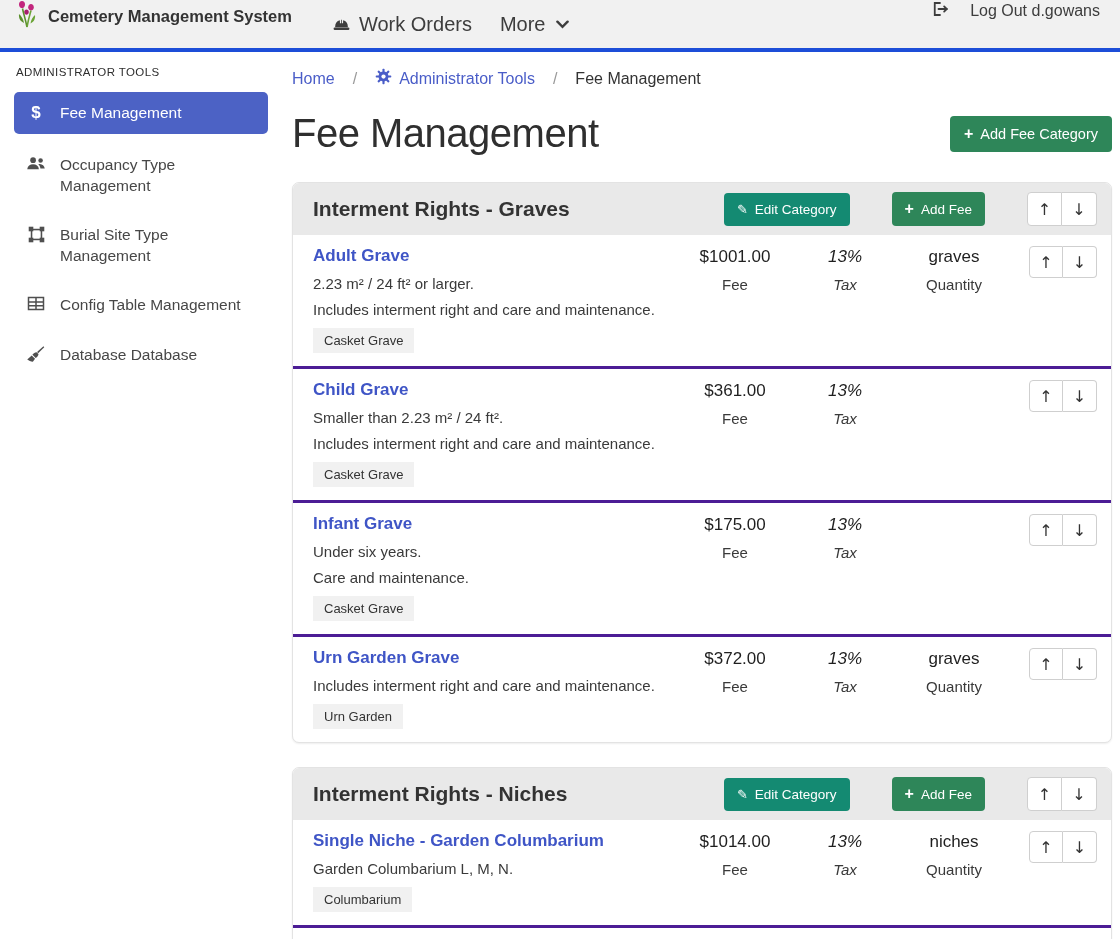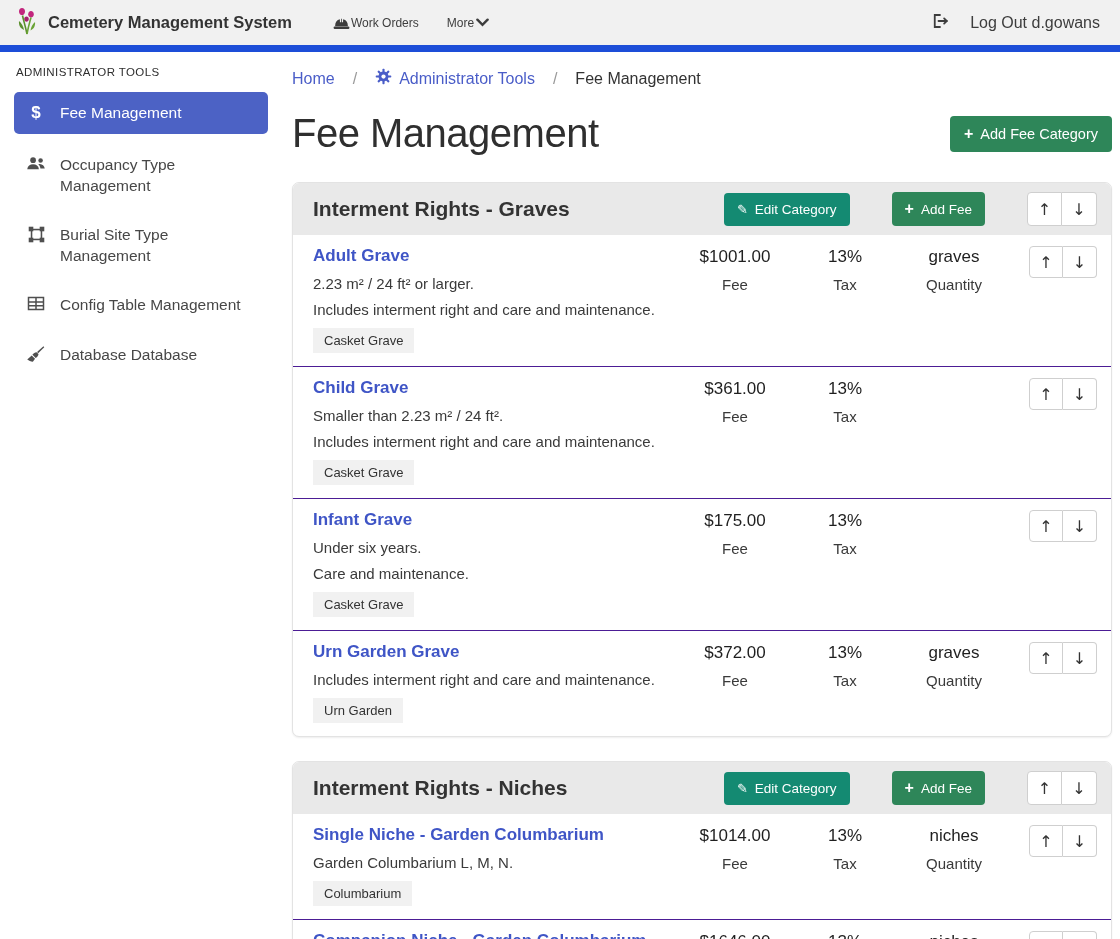--- a/index.html
+++ b/index.html
@@ -1,24 +1,24 @@
 <!DOCTYPE html>
 <html><head>
 <meta charset="utf-8">
 <style>
   * { margin:0; padding:0; box-sizing:border-box; }
   html,body { width:1120px; height:939px; overflow:hidden; background:#fff;
     font-family:"Liberation Sans", sans-serif; color:#333; }
 
   
-  .navbar { height:52px; background:#f1f1f1; border-bottom:7px solid #1d4ed8;
-    display:flex; align-items:center; padding:0 16px; }
+  .navbar { height:52px; background:#f1f1f1; border-bottom:4px solid #1d4ed8;
+    display:flex; align-items:flex-start; padding:0 16px; }
   .brand { display:flex; align-items:center; gap:8px; margin-right:26px; cursor:pointer; }
   .brand-title { font-size:16.5px; font-weight:bold; color:#333; white-space:nowrap; }
-  .nav-item { display:flex; align-items:center; font-size:12px; color:#3d3d3d;
+  .nav-item { display:flex; align-items:center; gap:8px; font-size:20px; color:#3d3d3d;
     padding:0 14px; height:100%; cursor:pointer; white-space:nowrap; }
   .nav-item svg { display:block; }
   .nav-spacer { flex:1; }
   .nav-logout { display:flex; align-items:center; gap:21px; font-size:16px; color:#3d3d3d;
     padding:0 4px; cursor:pointer; white-space:nowrap; }
   .chev { margin-left:2px; }
 
   
   .shell { display:flex; height:696px; }
   .sidebar { width:280px; flex:0 0 280px; padding:14px 12px 0 14px; }
@@ -63,31 +63,31 @@
   .arrow-group { display:inline-flex; }
   .arrow-btn { background:#fff; border:1px solid #cfcfcf; width:35px; height:34px;
     display:flex; align-items:center; justify-content:center; font-size:16px; color:#333;
     cursor:pointer; font-family:"DejaVu Sans", sans-serif; }
   .arrow-btn:first-child { border-radius:4px 0 0 4px; }
   .arrow-btn:last-child { border-radius:0 4px 4px 0; border-left:none; }
   .hdr-gap { width:2px; }
 
   
   .fee-row { display:flex; align-items:flex-start; padding:11px 14px 13px 20px;
-    border-bottom:1px solid #4c1d95; }
+    border-bottom:3px solid #4c1d95; }
   .fee-row:last-child { border-bottom:none; }
   .fee-main { flex:1; min-width:0; padding-right:6px; }
   .fee-name { font-size:17px; font-weight:bold; color:#3f55c6; text-decoration:none;
     cursor:pointer; display:inline-block; margin-bottom:9px; }
   .fee-desc { font-size:15px; color:#3a3a3a; margin-bottom:9px; }
   .fee-badge { display:inline-block; background:#f1f1f1; border-radius:0;
     padding:5px 11px; font-size:13px; color:#333; margin-top:1px; }
   .fee-col { text-align:center; padding-top:1px; }
   .col-fee { width:120px; }
-  .col-tax { width:100px; }
+  .col-tax { width:100px;font-style:italic; }
   .col-qty { width:118px; }
   .col-arrows { width:84px; display:flex; justify-content:flex-end; }
   .col-arrows .arrow-btn { width:34px; height:32px; }
   .fee-val { font-size:17px; color:#1f1f1f; margin-bottom:9px; }
   .fee-lbl { font-size:15px; color:#3a3a3a; }
 </style>
 </head>
 <body>
 
 <div class="navbar">

